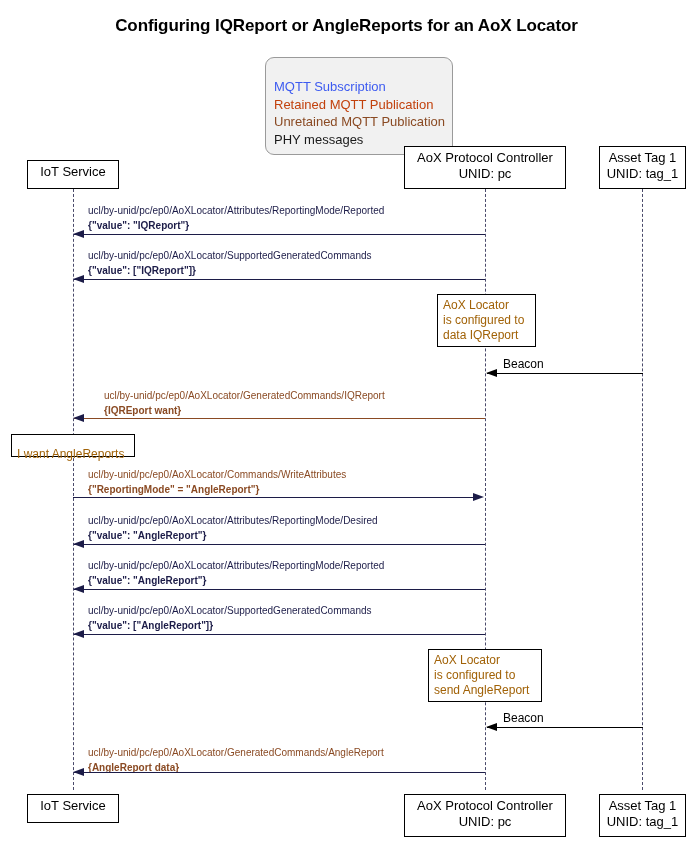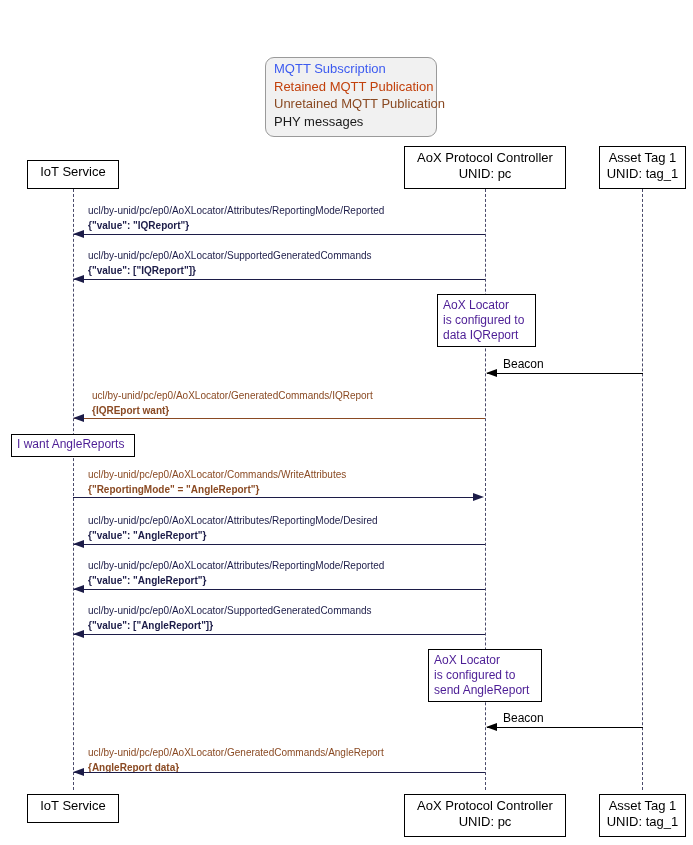--- a/index.html
+++ b/index.html
@@ -15,25 +15,25 @@
   
   .title{
     position:absolute;left:0;top:16px;width:693px;
     text-align:center;
     font-size:17px;font-weight:bold;color:#000;
     letter-spacing:-0.1px;
   }
 
   
   .legend{
-    position:absolute;left:265px;top:57px;width:172px;
+    position:absolute;left:265px;top:57px;width:188px;
     background:#f1f1f1;
     border:1px solid #9a9a9a;
     border-radius:9px;
-    padding:2px 8px 6px 8px;
+    padding:20px 8px 6px 8px;
     box-sizing:border-box;
     line-height:17.5px;
     font-size:13px;
   }
   .legend div{white-space:nowrap;}
   .lg-sub{color:#3d5bf0;}
   .lg-ret{color:#c2410c;}
   .lg-unret{color:#8a4a23;}
   .lg-phy{color:#1a1a1a;}
 
@@ -108,32 +108,33 @@
   }
 
   
   .note{
     position:absolute;
     border:1px solid #000;
     background:#fff;
     box-sizing:border-box;
     font-size:12px;
     line-height:15px;
-    color:#4c1d95;
+    color:#a16207;
     padding:3px 5px 3px 5px;
     z-index:5;
     white-space:nowrap;
   }
   .note span{display:block;}
 </style>
 </head>
 <body>
 
 <div id="diagram">
 
+  <div class="title">Configuring IQReport or AngleReports for an AoX Locator</div>
 
   <div class="legend">
     <div class="lg-sub">MQTT Subscription</div>
     <div class="lg-ret">Retained MQTT Publication</div>
     <div class="lg-unret">Unretained MQTT Publication</div>
     <div class="lg-phy">PHY messages</div>
   </div>
 
   <div class="lifeline" style="left:73px;top:189px;height:601px;"></div>
   <div class="lifeline" style="left:485px;top:189px;height:601px;"></div>
@@ -182,28 +183,28 @@
     <span>is configured to</span>
     <span>data IQReport</span>
   </div>
 
   <div class="phylabel" style="left:503px;top:357px;">
     <span>Beacon</span>
   </div>
   <div class="msgline phy" style="left:487px;top:373px;width:156px;"></div>
   <div class="arrowhead phy left" style="left:486px;top:369px;"></div>
 
-  <div class="msglabel c-unret" style="left:92px;top:388px;">
+  <div class="msglabel c-unret" style="left:104px;top:388px;">
     <span class="topic">ucl/by-unid/pc/ep0/AoXLocator/GeneratedCommands/IQReport</span>
     <span class="payload">{IQREport want}</span>
   </div>
   <div class="msgline" style="left:74px;top:418px;width:411px;border-top-color:#8a4a23;"></div>
   <div class="arrowhead left" style="left:73px;top:414px;border-right-color:#1c1c48;"></div>
 
-  <div class="note" style="left:11px;top:434px;width:124px;height:23px;padding-top:2px;">
+  <div class="note" style="left:11px;top:434px;width:124px;height:23px;padding-top:12px;">
     <span>I want AngleReports</span>
   </div>
 
   <div class="msglabel c-unret" style="left:88px;top:467px;">
     <span class="topic">ucl/by-unid/pc/ep0/AoXLocator/Commands/WriteAttributes</span>
     <span class="payload">{"ReportingMode" =  "AngleReport"}</span>
   </div>
   <div class="msgline" style="left:73px;top:497px;width:400px;border-top-color:#1c1c48;"></div>
   <div class="arrowhead right" style="left:473px;top:493px;"></div>
 

